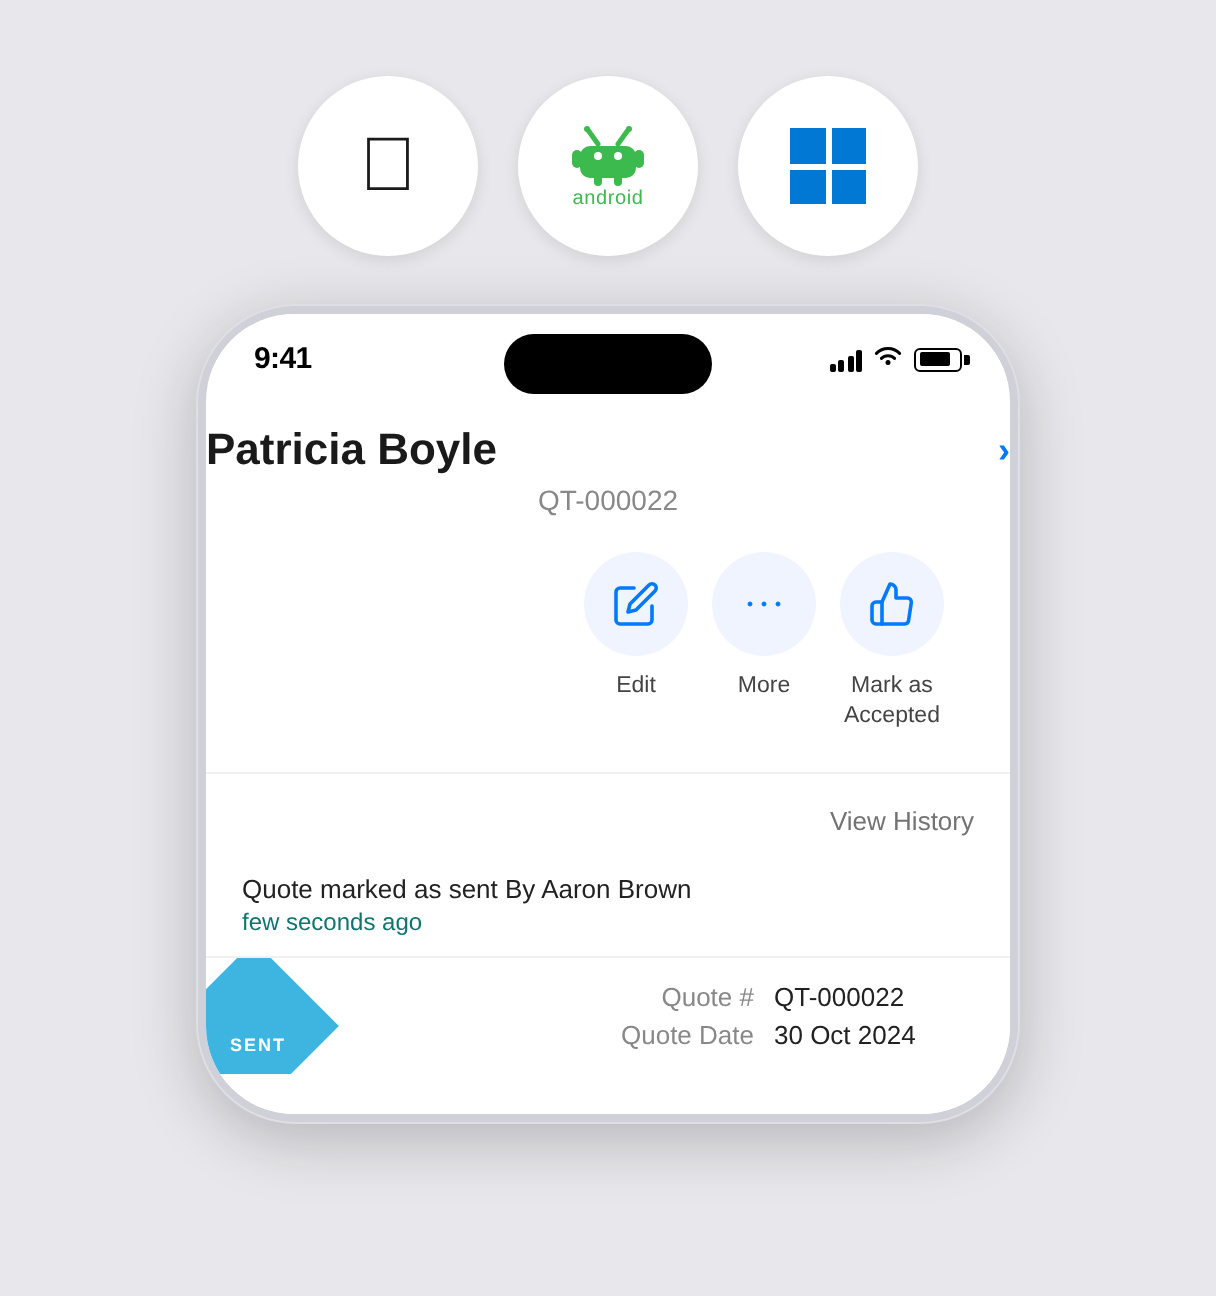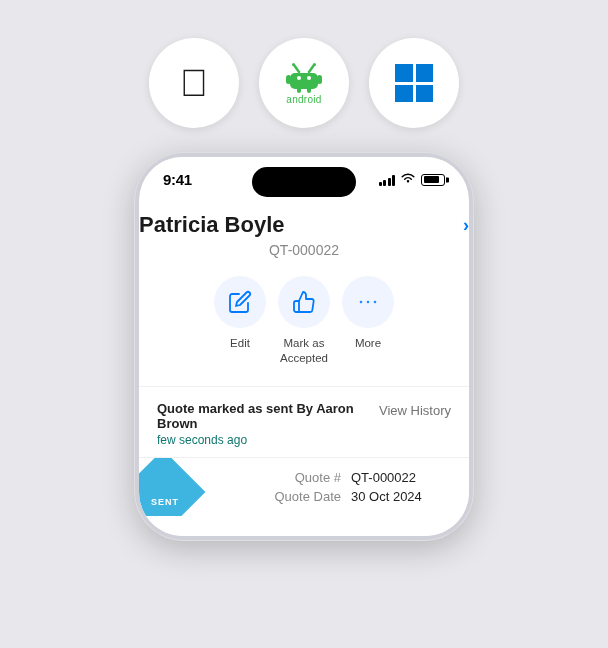--- a/index.html
+++ b/index.html
@@ -71,21 +71,21 @@
       width: 38px;
       height: 38px;
     }
 
     .windows-cell {
       background: #0078d4;
     }
 
     
     .phone-outer {
-      width: 340px;
+      width: 412px;
       background: #d0d0d8;
       border-radius: 50px;
       padding: 5px;
       box-shadow: 0 8px 32px rgba(0,0,0,0.22), inset 0 0 0 1px rgba(255,255,255,0.3);
       position: relative;
     }
 
     .phone-inner {
       background: #fff;
       border-radius: 44px;
@@ -200,21 +200,21 @@
       text-align: center;
       color: #888;
       font-size: 14px;
       margin-top: 4px;
       margin-bottom: 18px;
     }
 
     
     .action-buttons {
       display: flex;
-      justify-content: center;
+      justify-content: flex-end;
       padding: 0 27px;
       margin-bottom: 20px;
     }
 
     .action-btn {
       display: flex;
       flex-direction: column;
       align-items: center;
       gap: 8px;
       min-width: 64px;
@@ -251,21 +251,22 @@
       border-top: 1px solid #f0f0f0;
       padding: 14px 18px 10px 18px;
       display: flex;
       justify-content: space-between;
       align-items: flex-start;
     }
 
     .activity-text {
       font-size: 13px;
       color: #222;
-      font-weight: 700;
+      font-weight: 400;
+      margin-top: 36px;
     }
 
     .activity-time {
       font-size: 12px;
       color: #0f766e;
       margin-top: 2px;
     }
 
     .view-history-link {
       font-size: 13px;
@@ -410,38 +411,38 @@
               <path d="M18.5 2.5a2.121 2.121 0 013 3L12 15l-4 1 1-4 9.5-9.5z" stroke-linecap="round" stroke-linejoin="round"></path>
             </svg>
           </div>
           <span class="action-label">Edit</span>
         </div>
 
 
         <div class="action-btn">
           <div class="action-icon-circle">
             <svg viewBox="0 0 24 24">
-              <path d="M14 9V5a3 3 0 00-3-3l-4 9v11h11.28a2 2 0 002-1.7l1.38-9a2 2 0 00-2-2.3H14z" stroke-linecap="round" stroke-linejoin="round"></path>
-              <path d="M7 22H4a2 2 0 01-2-2v-7a2 2 0 012-2h3" stroke-linecap="round" stroke-linejoin="round"></path>
-            </svg>
-          </div>
-          <span class="action-label">Mark as<br>Accepted</span>
-        </div>
-
-        <div class="action-btn">
-          <div class="action-icon-circle">
-            <svg viewBox="0 0 24 24">
               <circle cx="12" cy="12" r="1" fill="#007aff" stroke="#007aff" stroke-width="0.5"></circle>
               <circle cx="19" cy="12" r="1" fill="#007aff" stroke="#007aff" stroke-width="0.5"></circle>
               <circle cx="5" cy="12" r="1" fill="#007aff" stroke="#007aff" stroke-width="0.5"></circle>
             </svg>
           </div>
           <span class="action-label">More</span>
         </div>
 
+        <div class="action-btn">
+          <div class="action-icon-circle">
+            <svg viewBox="0 0 24 24">
+              <path d="M14 9V5a3 3 0 00-3-3l-4 9v11h11.28a2 2 0 002-1.7l1.38-9a2 2 0 00-2-2.3H14z" stroke-linecap="round" stroke-linejoin="round"></path>
+              <path d="M7 22H4a2 2 0 01-2-2v-7a2 2 0 012-2h3" stroke-linecap="round" stroke-linejoin="round"></path>
+            </svg>
+          </div>
+          <span class="action-label">Mark as<br>Accepted</span>
+        </div>
+
       </div>
 
       <div class="quote-activity">
         <div>
           <div class="activity-text">Quote marked as sent By Aaron Brown</div>
           <div class="activity-time">few seconds ago</div>
         </div>
         <div class="view-history-link">View History</div>
       </div>
 

